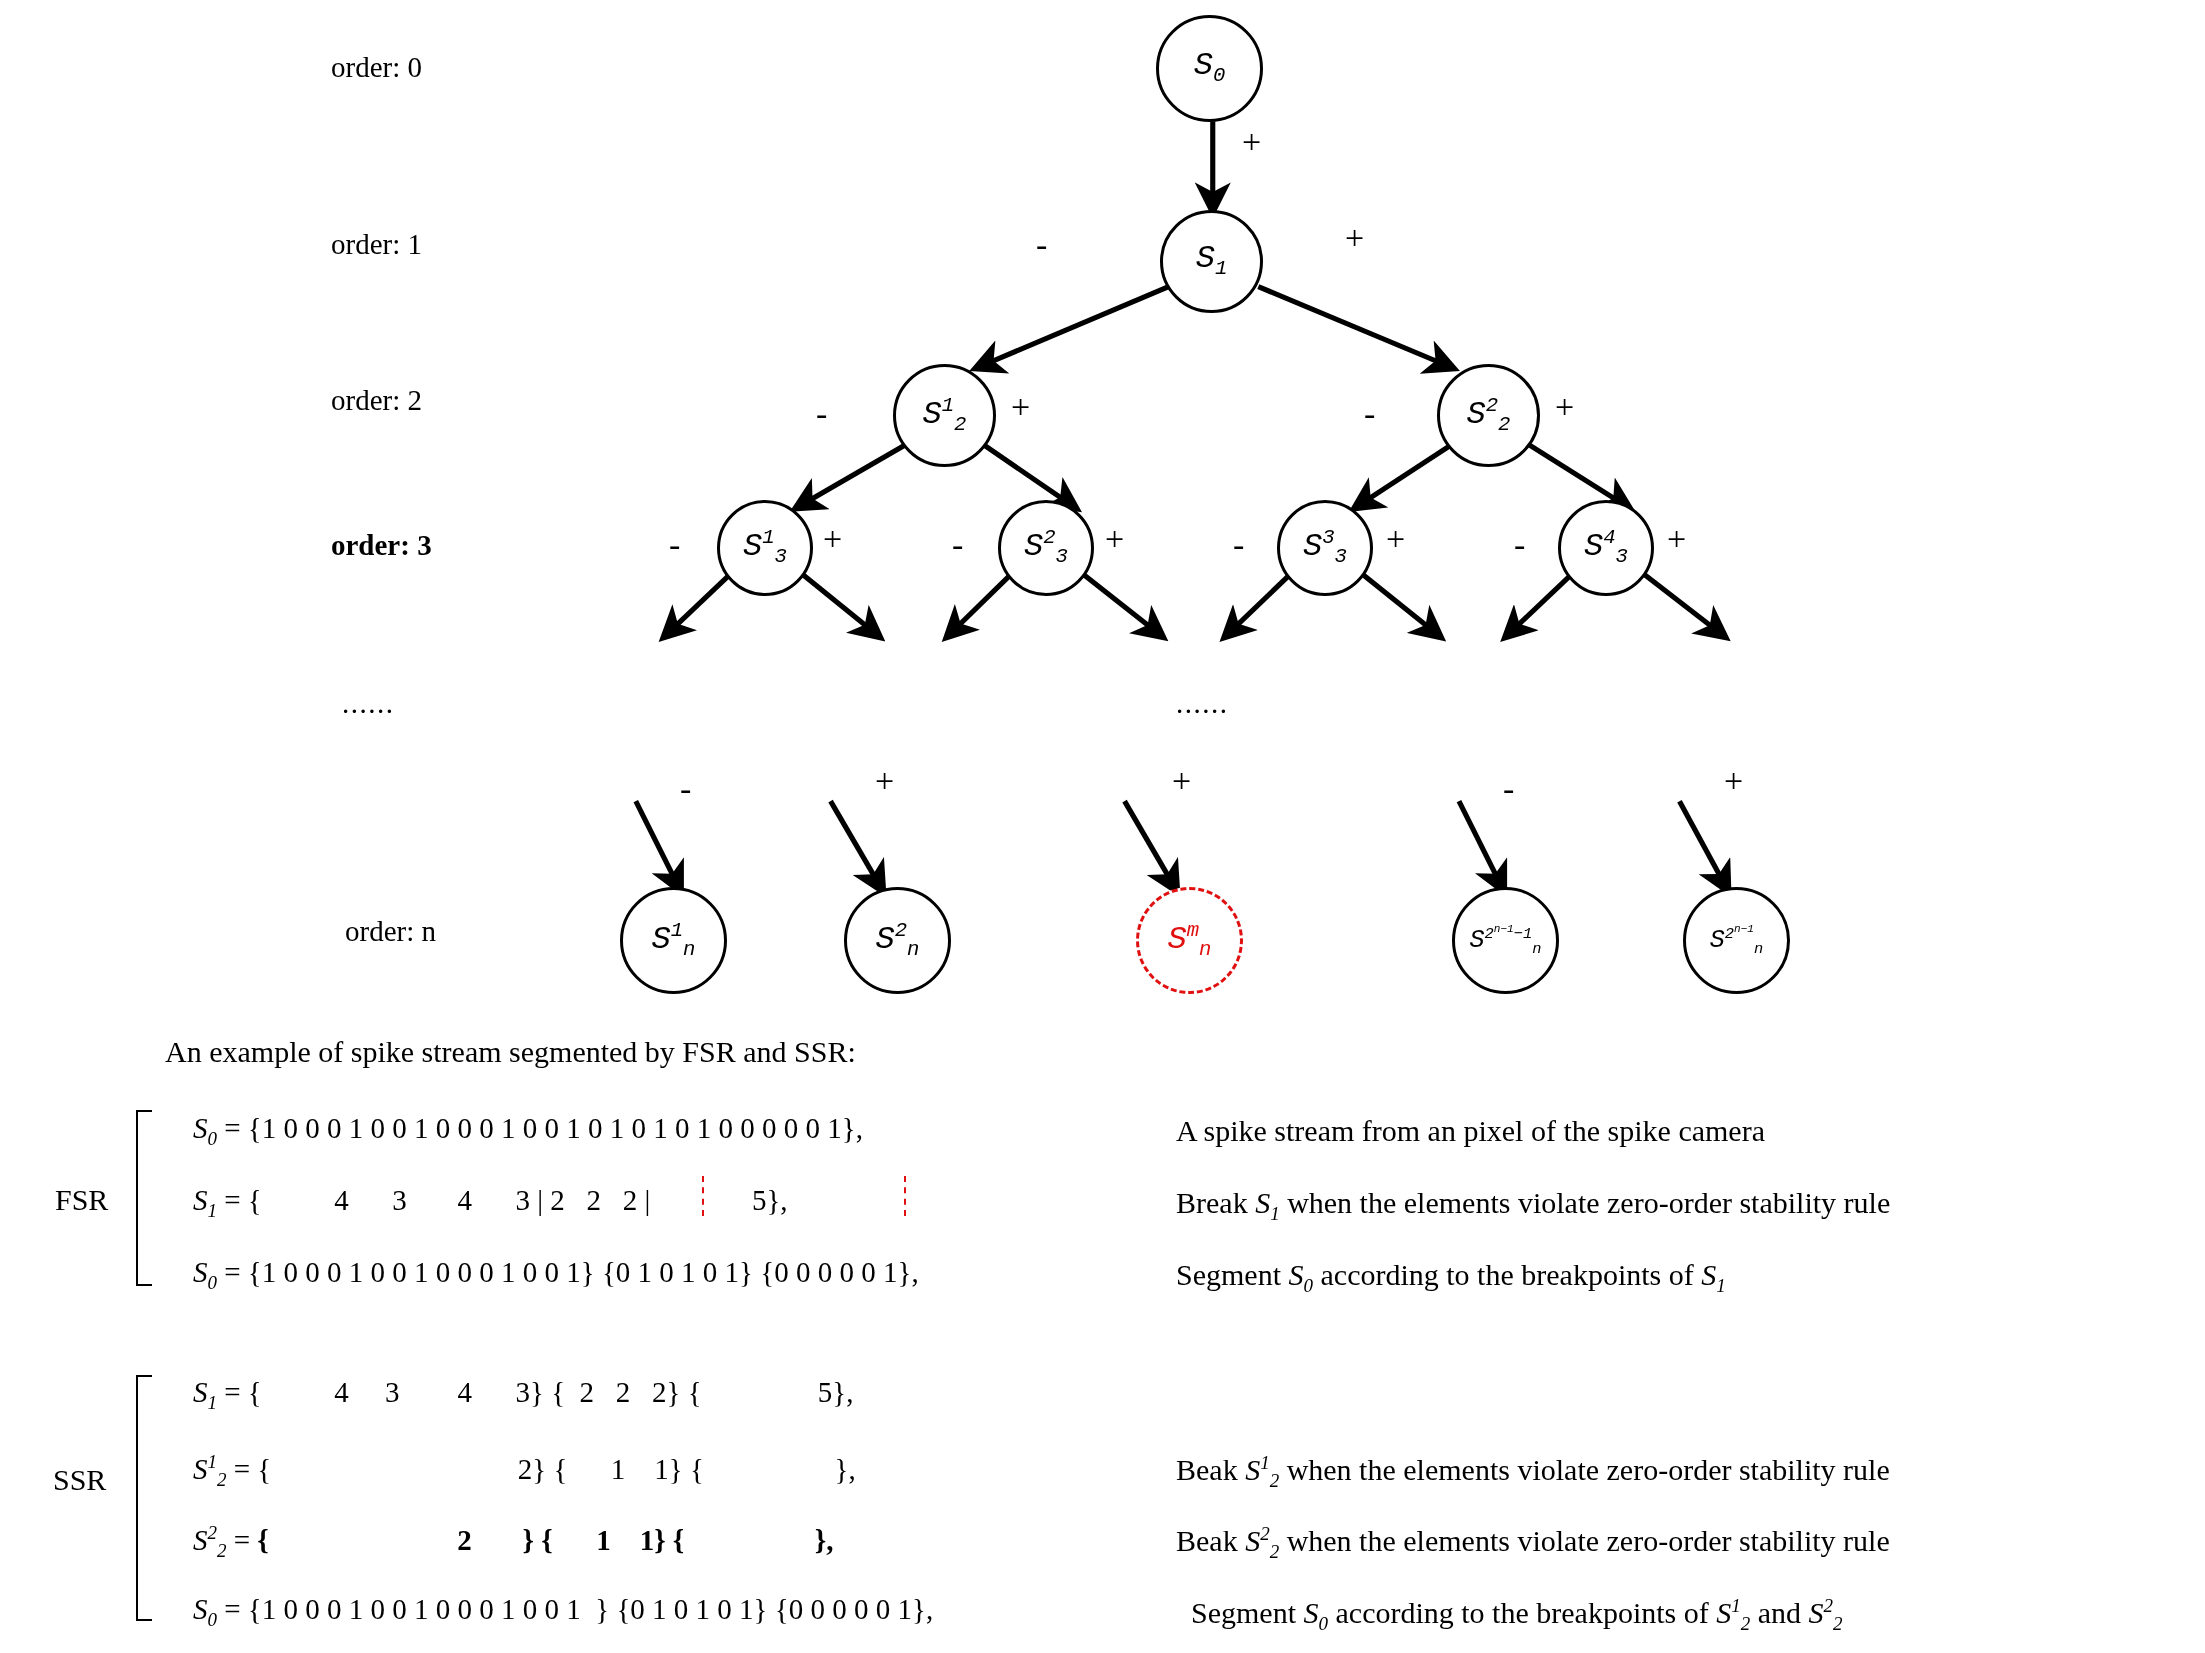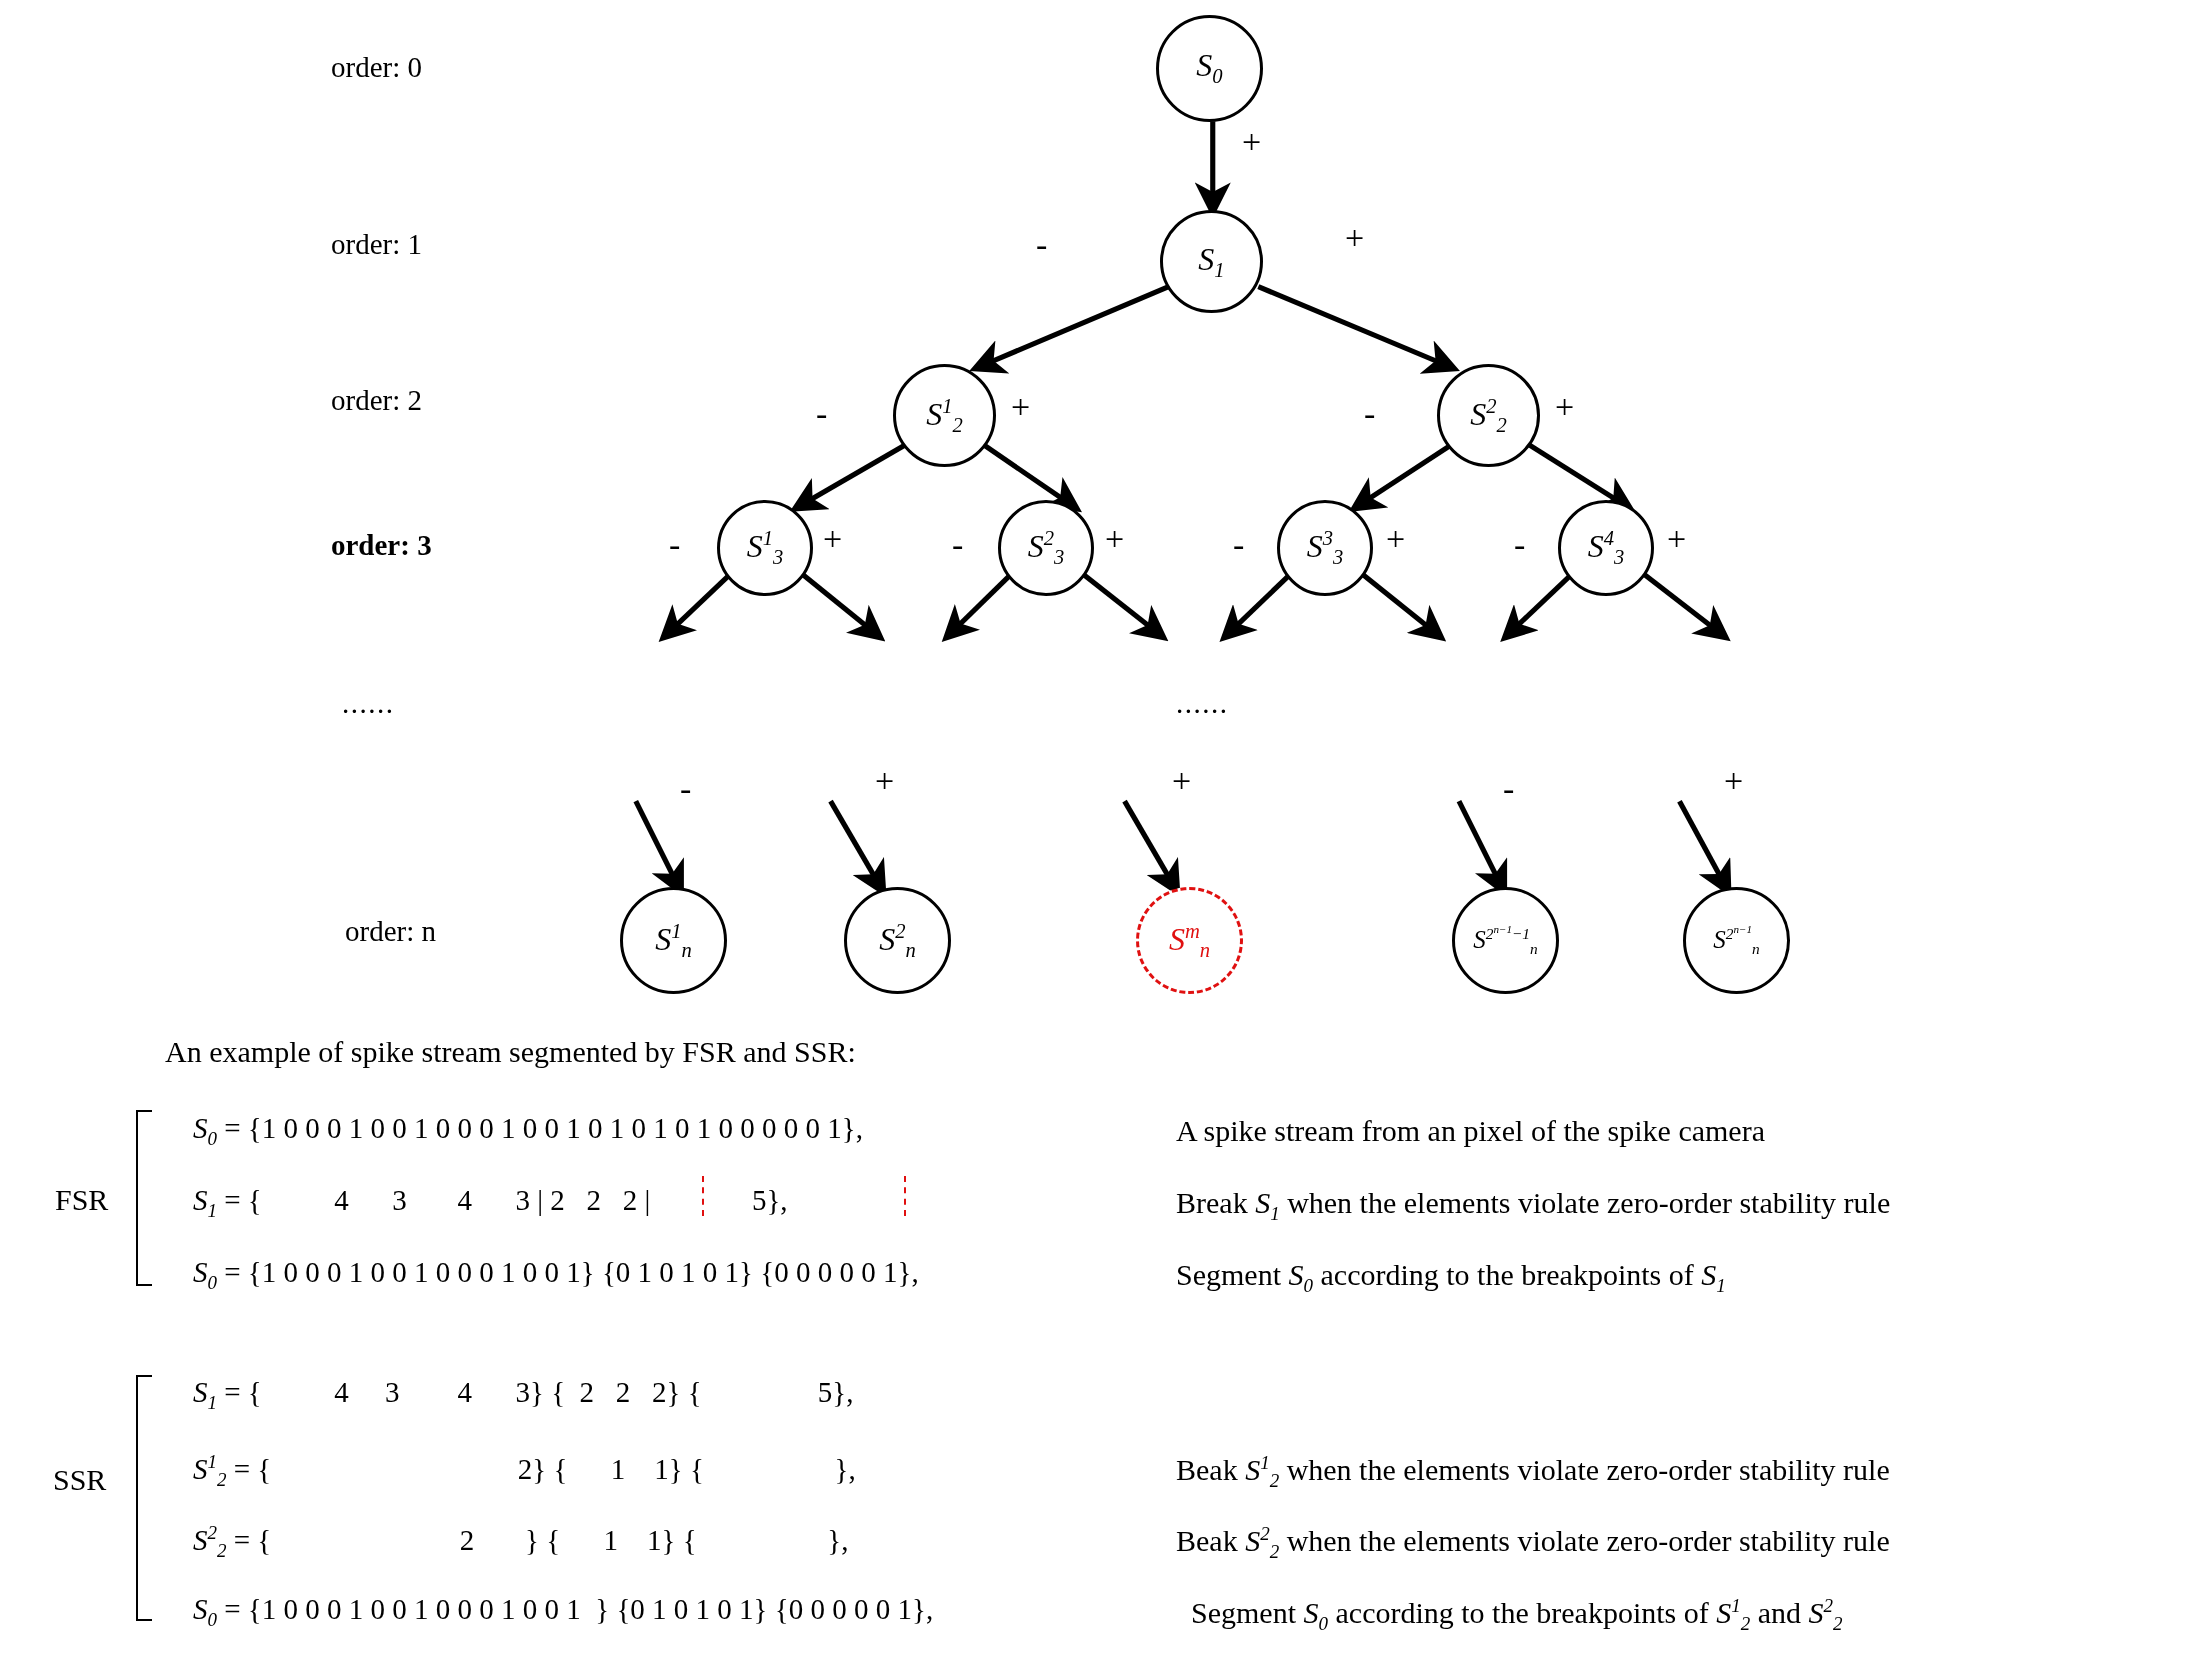--- a/index.html
+++ b/index.html
@@ -42,21 +42,21 @@
     border-radius: 50%;
     background: #ffffff;
     display: flex;
     align-items: center;
     justify-content: center;
     box-sizing: border-box;
   }
   .node-label {
     font-size: 32px;
     font-style: italic;
-    font-family: Liberation Serif, serif;
+    font-family: Liberation Mono, monospace;
     line-height: 1;
     white-space: nowrap;
   }
   .node-label .sub {
     font-size: 20.6px;
     vertical-align: sub;
     font-style: italic;
   }
   .node-label .sup {
     font-size: 20.6px;
@@ -368,21 +368,21 @@
   </div>
   <div class="note" style="left:1176px; top:1452px;">
     Beak <span class="it">S</span><span class="sup">1</span><span class="sub">2</span> when the elements violate zero-order stability rule
   </div>
 
   <div class="eqrow" style="left:169px; top:1523px;">
     <span class="lhs">
       <span>S</span><span class="sup">2</span><span class="sub">2</span>
     </span>
     <span>=</span>
-    <span class="mono-seq" style="white-space:pre;">{                          2       } {      1    1} {                  },</span>
+    <span class="mono-seq" style="white-space:pre;font-weight:bold;">{                          2       } {      1    1} {                  },</span>
   </div>
   <div class="note" style="left:1176px; top:1523px;">
     Beak <span class="it">S</span><span class="sup">2</span><span class="sub">2</span> when the elements violate zero-order stability rule
   </div>
 
   <div class="eqrow" style="left:169px; top:1595px;">
     <span class="lhs">
       <span>S</span><span class="sub">0</span>
     </span>
     <span>=</span>

